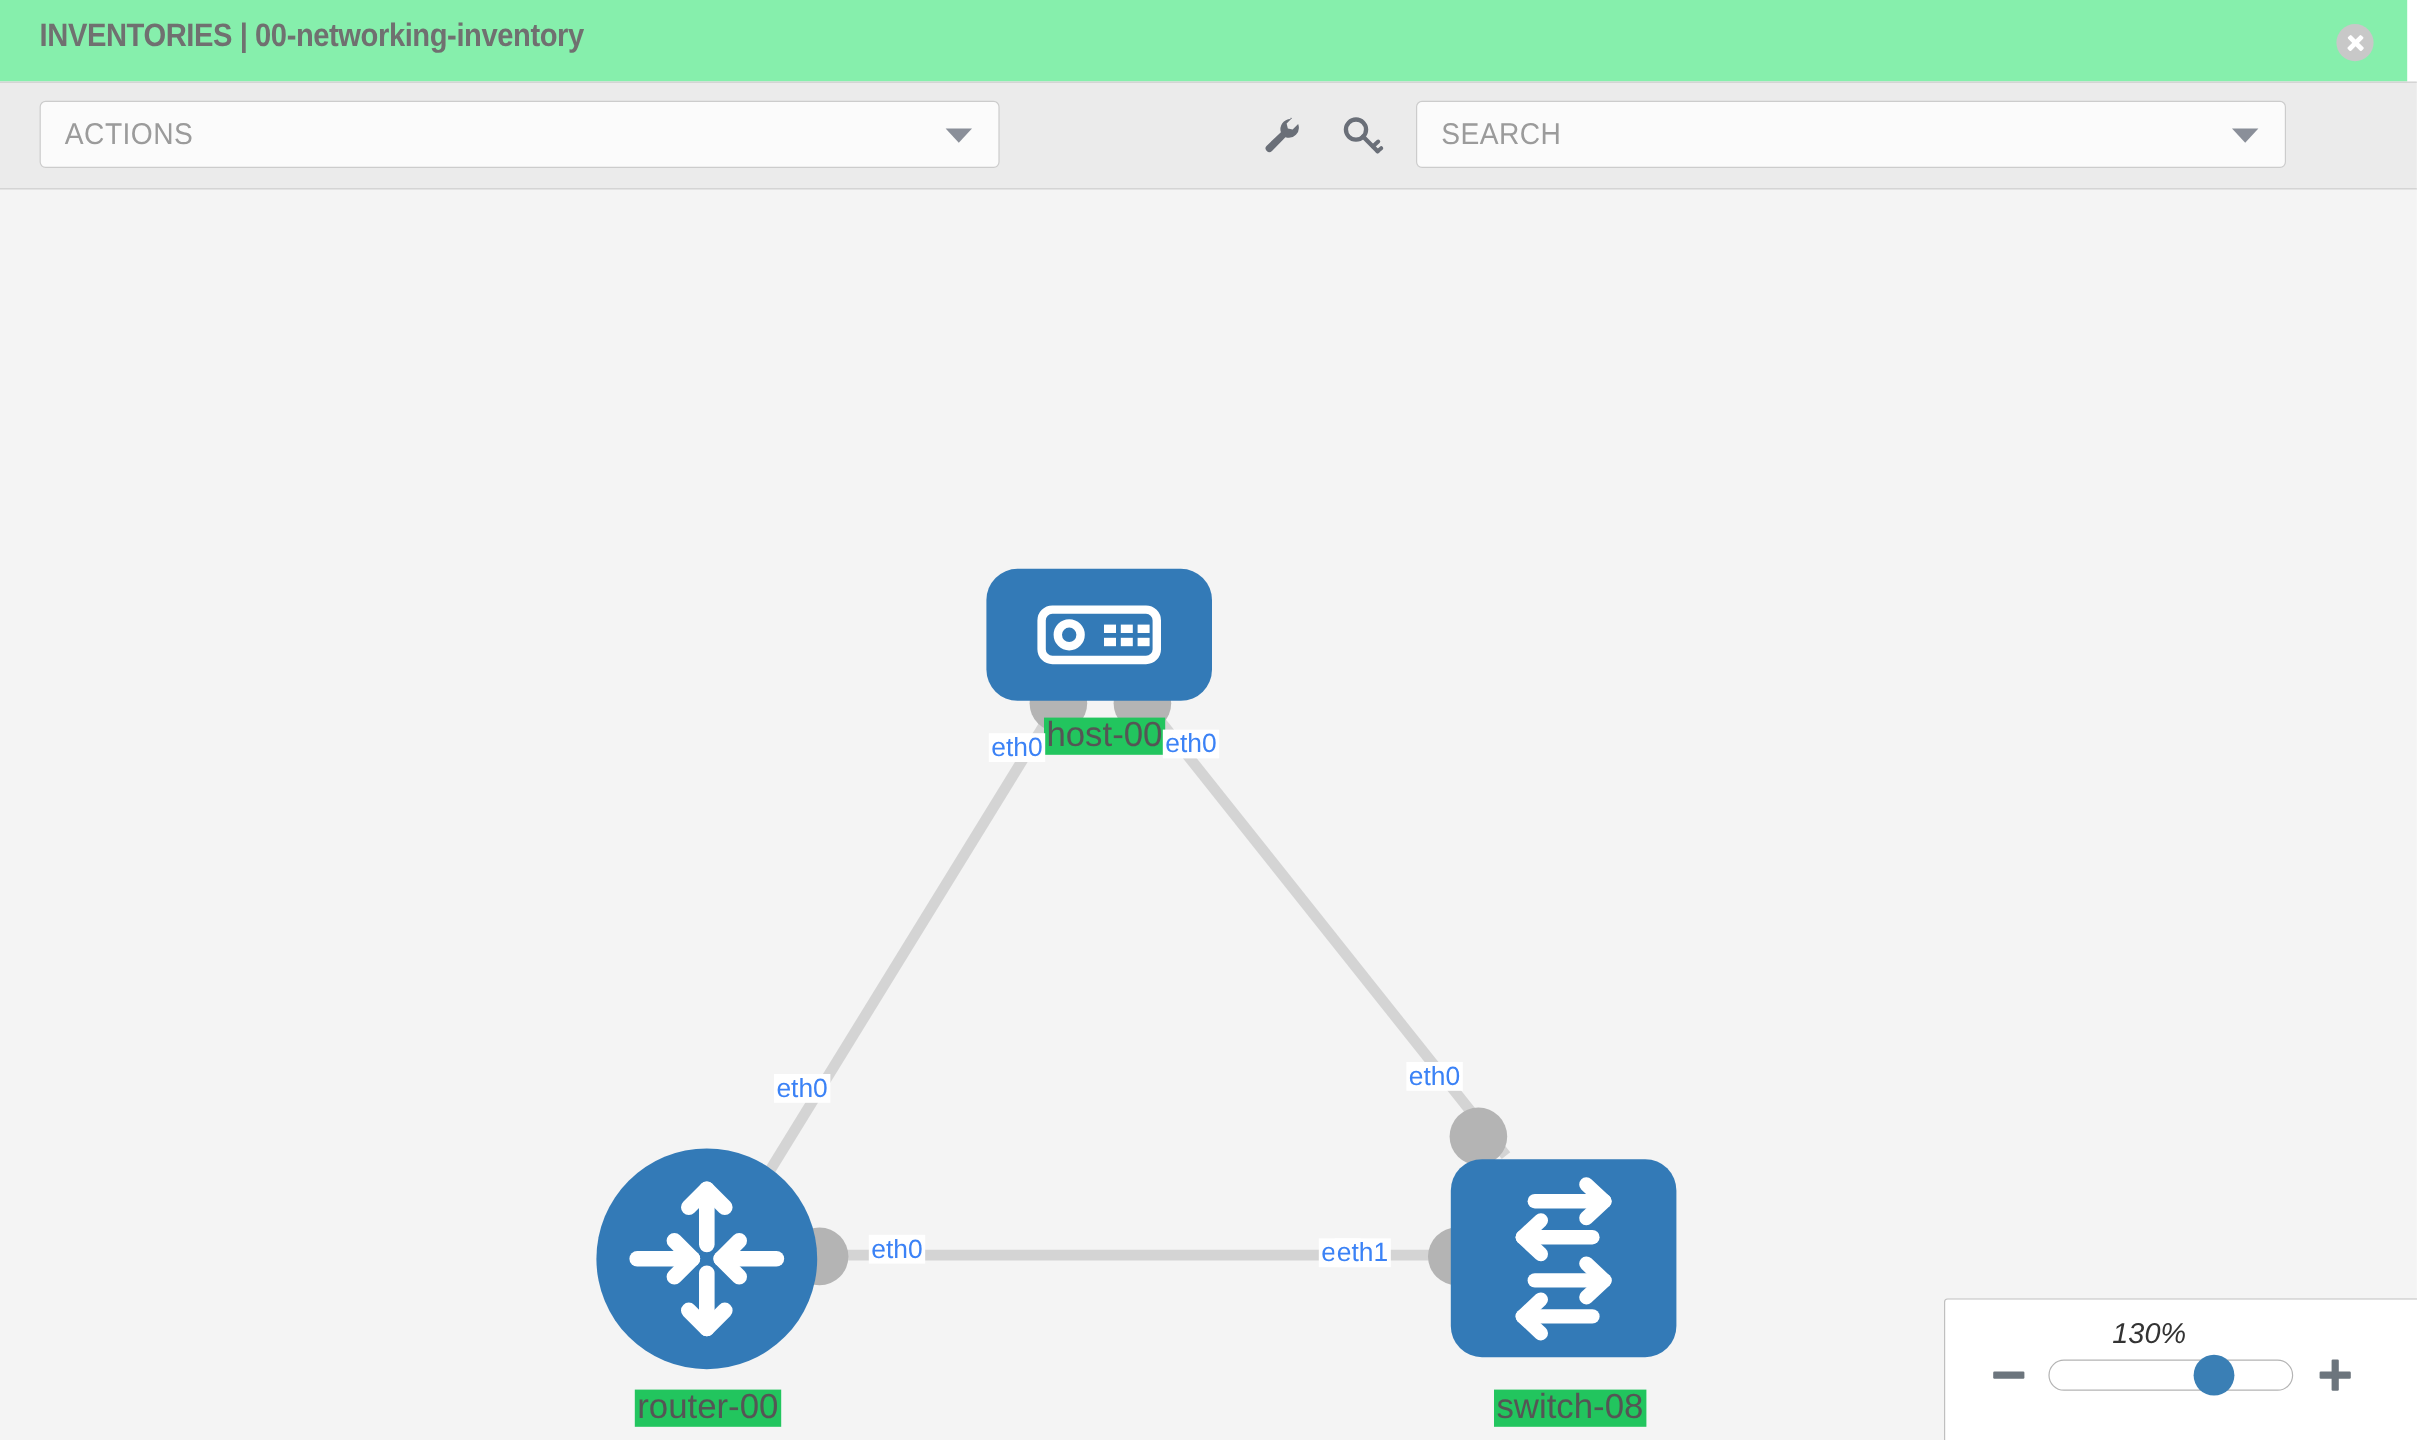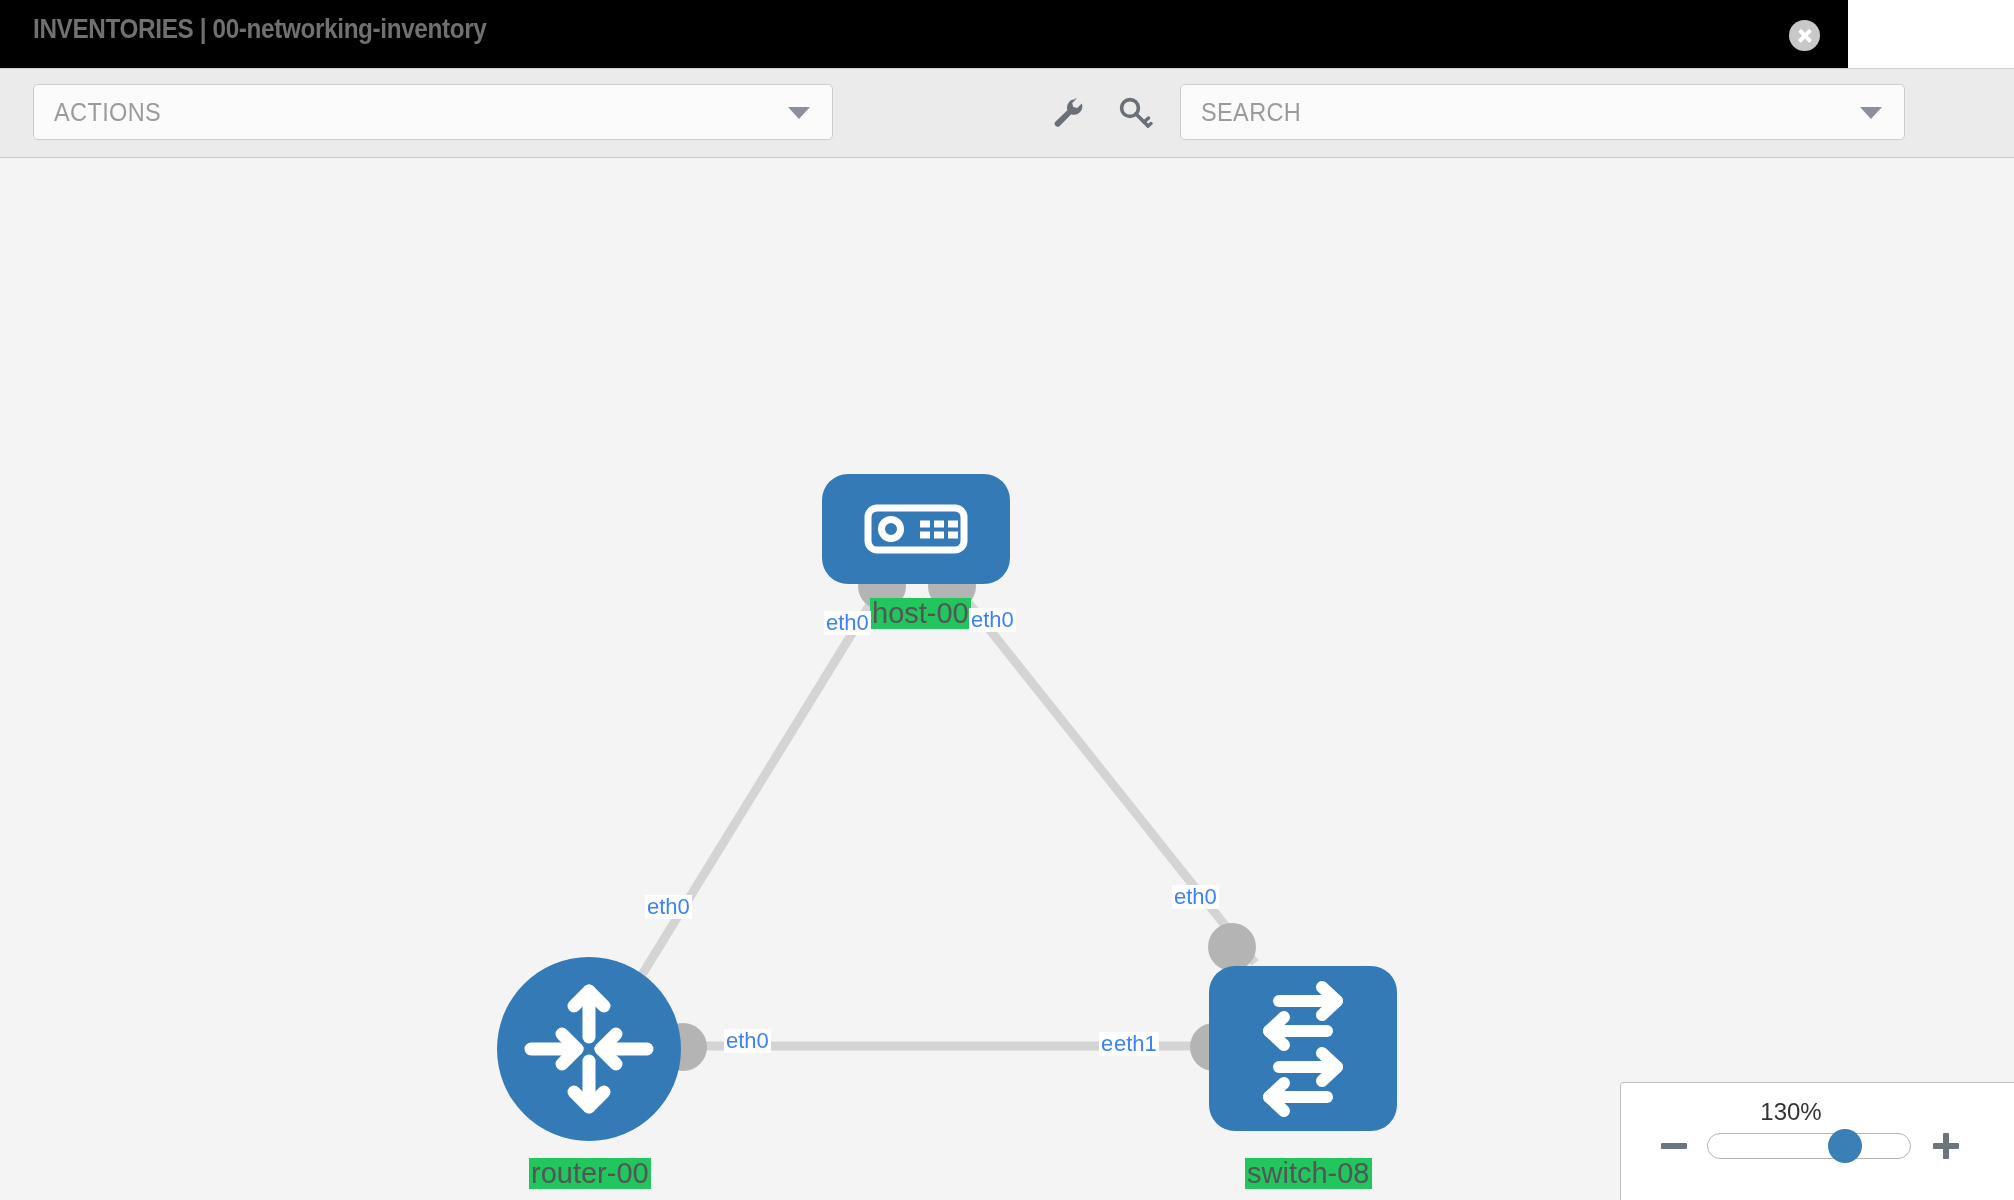--- a/index.html
+++ b/index.html
@@ -12,23 +12,23 @@
     height: 1200px;
     overflow: hidden;
     font-family: "Liberation Sans", sans-serif;
     -webkit-font-smoothing: antialiased;
   }
 
   
   .header {
     position: absolute;
     left: 0; top: 0;
-    width: 1848px;
+    width: 2006px;
     height: 68px;
-    background: #000000;
+    background: #86efac;
     box-sizing: border-box;
   }
   .page-title {
     position: absolute;
     left: 33px;
     top: 14px;
     font-size: 27px;
     font-weight: bold;
     color: #707070;
     letter-spacing: -0.4px;
@@ -185,20 +185,21 @@
     box-sizing: border-box;
   }
   .zoom-level {
     position: absolute;
     left: 0;
     top: 15px;
     width: 340px;
     text-align: center;
     font-size: 24px;
     color: #333333;
+    font-style: italic;
   }
   .zoom-minus, .zoom-plus {
     position: absolute;
     top: 48px;
     width: 30px;
     height: 30px;
     cursor: pointer;
   }
   .zoom-minus { left: 38px; }
   .zoom-plus  { left: 310px; }

